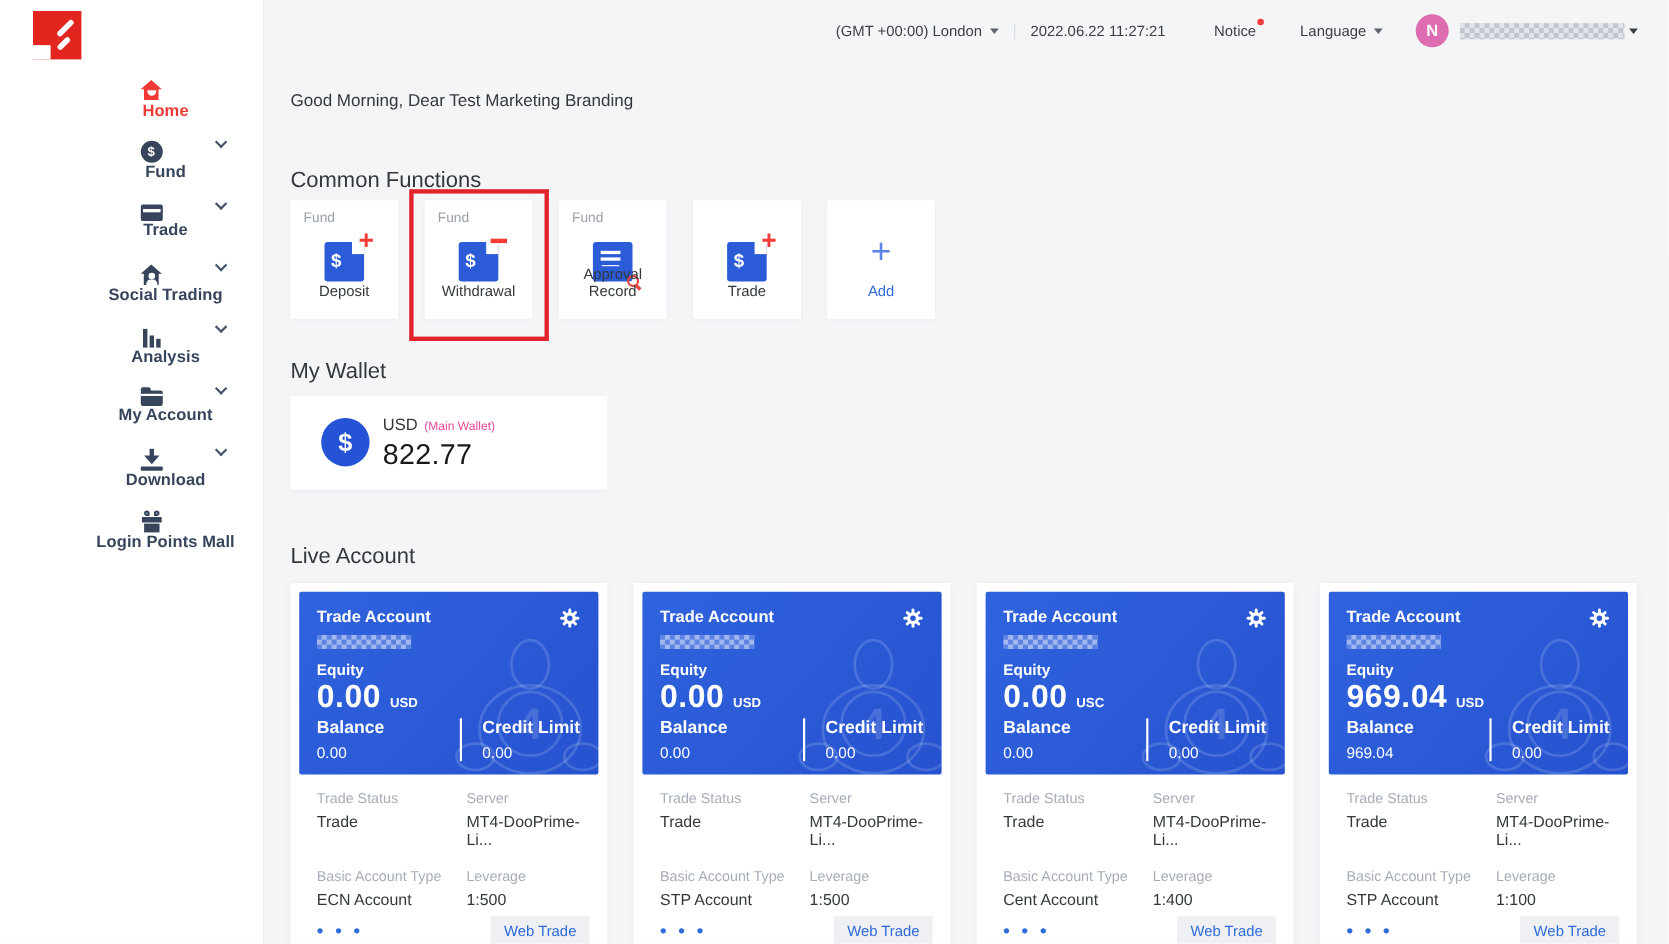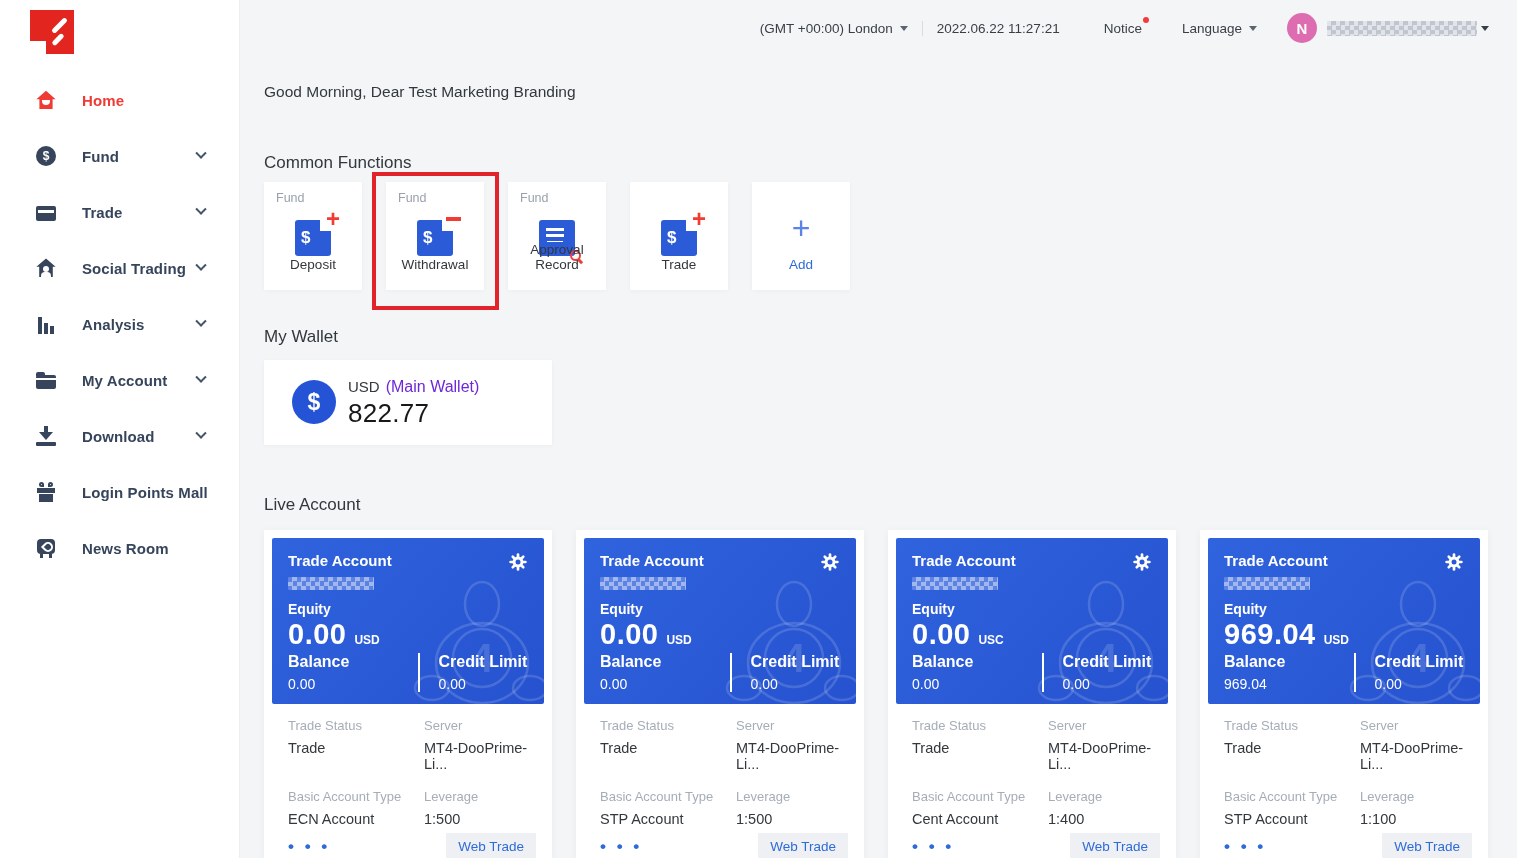--- a/index.html
+++ b/index.html
@@ -8,21 +8,21 @@
   .screen { position:relative; width:1517px; height:858px; overflow:hidden; background:#f4f5f7; }
 
   
   .sidebar { position:absolute; left:0; top:0; width:240px; height:858px; background:#fff; border-right:1px solid #eceef1; z-index:5; }
   .logo { position:absolute; left:30px; top:10px; width:44px; height:44px; background:#e3251f; cursor:pointer; }
   .logo .notch { position:absolute; left:0; bottom:0; width:16px; height:13px; background:#fff; }
   .logo .slash { position:absolute; background:#fff; border-radius:3px; transform:rotate(-45deg); }
   .logo .s1 { width:19px; height:5px; top:13px; right:5px; }
   .logo .s2 { width:14px; height:5px; top:27px; right:9px; }
   .nav { position:absolute; top:72px; left:0; width:100%; }
-  .nav-item { position:relative; height:56px; display:flex; align-items:center; padding-left:36px; color:#36455c; cursor:pointer; }
+  .nav-item { position:relative; height:56px; display:flex; align-items:center; padding-left:36px; color:#36455c; cursor:pointer;flex-direction:column; }
   .nav-item .nav-label { margin-left:26px; font-size:15px; font-weight:700; letter-spacing:.1px; }
   .nav-item.active { color:#f03b35; }
   .chev { position:absolute; right:34px; width:8px; height:8px; border-right:2px solid #44546a; border-bottom:2px solid #44546a; transform:rotate(45deg) translate(-2px,-2px); }
 
   
   .ic { position:relative; display:inline-block; width:20px; height:20px; flex:none; }
   .ic-home { background:currentColor; clip-path:polygon(50% 4%,98% 46%,83% 46%,83% 95%,17% 95%,17% 46%,2% 46%); }
   .ic-home::after { content:""; position:absolute; left:6px; top:10px; width:8px; height:5px; background:#fff; border-radius:0 0 8px 8px; }
   .ic-fund { border-radius:50%; background:currentColor; }
   .ic-fund::after { content:"$"; position:absolute; left:0; right:0; top:50%; transform:translateY(-52%); color:#fff; font-size:12px; font-weight:700; text-align:center; }
@@ -63,21 +63,21 @@
   .tb-div { width:1px; height:15px; background:#d7dce2; margin:0 14px; }
   .tb-notice { position:relative; margin-left:44px; cursor:pointer; }
   .tb-notice .dot { position:absolute; top:-4px; right:-7px; width:6px; height:6px; border-radius:50%; background:#f23c3c; }
   .tb-lang { margin-left:40px; }
   .avatar { margin-left:30px; width:30px; height:30px; border-radius:50%; background:#dd6cb0; color:#fff; font-weight:700; font-size:15px; display:flex; align-items:center; justify-content:center; cursor:pointer; }
   .pix { background:repeating-conic-gradient(rgba(110,120,140,.38) 0% 25%, rgba(175,183,200,.28) 0% 50%) 0 0/9px 9px; border-radius:1px; }
   .pix-name { width:150px; height:15px; margin-left:10px; }
   .user-caret { border-top-color:#3a3f46; margin-left:4px; cursor:pointer; }
 
   .greeting { position:absolute; left:24px; top:83px; font-size:15.5px; color:#33383d; }
-  .section-title { position:absolute; left:24px; font-size:17px; color:#33383d; }
+  .section-title { position:absolute; left:24px; font-size:20px; color:#33383d; }
   .t-cf { top:153px; }
   .t-mw { top:327px; }
   .t-la { top:495px; }
 
   
   .fn-row { position:absolute; left:24px; top:182px; display:flex; gap:24px; }
   .fn-card { position:relative; width:98px; height:108px; background:#fff; box-shadow:0 1px 4px rgba(40,60,90,.04); cursor:pointer; }
   .fn-cat { position:absolute; left:12px; top:9px; font-size:12.5px; color:#9aa1ac; }
   .fn-icon { position:absolute; left:31px; top:38px; width:36px; height:36px; background:#2b5bd7; border-radius:3px; }
   .fn-icon::before { content:""; position:absolute; right:0; top:0; width:11px; height:11px; background:#fff; }
@@ -90,21 +90,21 @@
   .mag::after { content:""; position:absolute; right:-4px; bottom:-3px; width:5px; height:2.5px; background:#e8423c; transform:rotate(45deg); }
   .fn-label { position:absolute; left:0; bottom:18px; width:100%; text-align:center; font-size:13.5px; color:#33383d; }
   .fn-card.add .plus-glyph { position:absolute; left:0; top:30px; width:100%; text-align:center; color:#5b82e8; font-size:32px; font-weight:300; line-height:1; }
   .fn-card.add .fn-label { color:#2e6bd8; }
   .hl-box { position:absolute; left:132px; top:172px; width:127px; height:138px; border:4px solid #e1232b; z-index:6; pointer-events:none; }
 
   
   .wallet-card { position:absolute; left:24px; top:360px; width:288px; height:85px; background:#fff; box-shadow:0 1px 4px rgba(40,60,90,.04); }
   .wallet-ic { position:absolute; left:28px; top:20px; width:44px; height:44px; border-radius:50%; background:#2453d6; color:#fff; font-size:23px; font-weight:700; display:flex; align-items:center; justify-content:center; }
   .wallet-cur { position:absolute; left:84px; top:18px; font-size:15px; color:#33383d; }
-  .wallet-type { margin-left:6px; font-size:16px; color:#6d28d9; }
+  .wallet-type { margin-left:6px; font-size:11px; color:#ec4899; }
   .wallet-amt { position:absolute; left:84px; top:38px; font-size:26px; font-weight:500; color:#17181a; letter-spacing:.3px; }
 
   
   .acct-row { position:absolute; left:24px; top:530px; display:flex; gap:24px; }
   .acct { position:relative; width:288px; height:352px; background:#fff; padding:8px 8px 0; box-shadow:0 2px 8px rgba(31,45,61,.05); }
   .acct-blue { position:relative; height:166px; border-radius:2px; background:linear-gradient(132deg,#3063de 0%,#2652cf 100%); padding:14px 16px; color:#fff; overflow:hidden; }
   .acct-head { display:flex; justify-content:space-between; align-items:flex-start; position:relative; z-index:2; }
   .acct-title { font-size:15px; font-weight:700; }
   .gear { width:20px; height:20px; cursor:pointer; }
   .pix-acct { width:86px; height:13px; margin-top:5px; background:repeating-conic-gradient(rgba(255,255,255,.55) 0% 25%, rgba(255,255,255,.22) 0% 50%) 0 0/9px 9px; border-radius:1px; position:relative; z-index:2; }
@@ -174,26 +174,20 @@
         <span class="nav-label">Download</span>
         <span class="chev"></span>
       </div>
       <div class="nav-item">
         <span class="ic ic-gift">
             <span class="bow"></span>
             <span class="bow2"></span>
           </span>
         <span class="nav-label">Login Points Mall</span>
       </div>
-      <div class="nav-item">
-        <span class="ic ic-news">
-            <span class="feet"></span>
-          </span>
-        <span class="nav-label">News Room</span>
-      </div>
     </nav>
   </aside>
 
   <div class="main">
 
     <div class="topbar">
       <div class="tb-item">
         <span>(GMT +00:00) London</span>
         <span class="caret"></span>
       </div>

